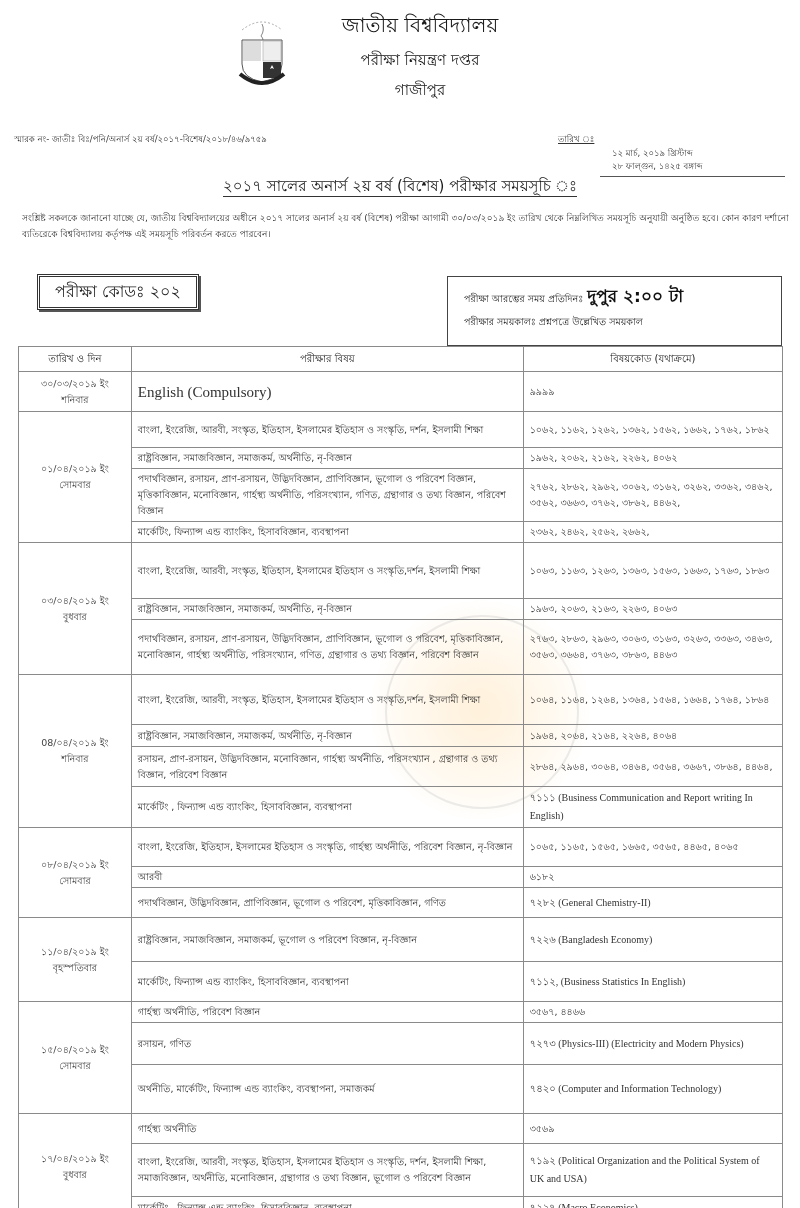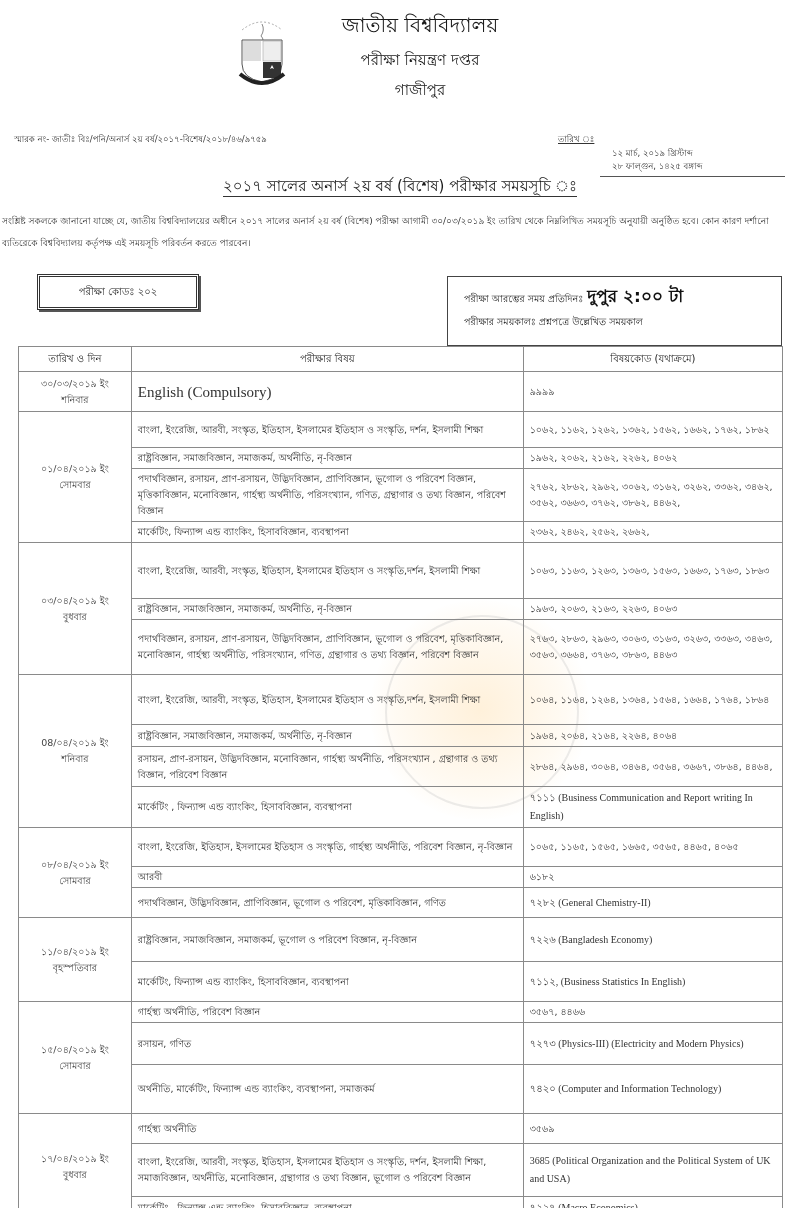--- a/index.html
+++ b/index.html
@@ -12,23 +12,23 @@
   .logo { left: 232px; top: 12px; width: 60px; height: 78px; }
   .uni-name { left: 310px; top: 10px; width: 220px; text-align: center; font-family: "DejaVu Sans", sans-serif; font-size: 20px; color: #1a1a1a; }
   .office { left: 310px; top: 48px; width: 220px; text-align: center; font-family: "DejaVu Sans", sans-serif; font-size: 15px; color: #1a1a1a; }
   .city { left: 310px; top: 78px; width: 220px; text-align: center; font-family: "DejaVu Sans", sans-serif; font-size: 15px; color: #1a1a1a; }
   .memo { left: 14px; top: 133px; font-family: "DejaVu Sans", sans-serif; font-size: 8.5px; color: #333; }
   .date-label { left: 558px; top: 133px; font-family: "DejaVu Sans", sans-serif; font-size: 8.5px; color: #333; text-decoration: underline; }
   .date-line1 { left: 600px; top: 122px; width: 185px; font-family: "DejaVu Sans", sans-serif; font-size: 8.5px; color: #333; padding-left: 12px; border-bottom: 1px solid #555; padding-bottom: 2px; box-sizing: border-box; margin-top: 38px; }
   .date-line2 { left: 600px; top: 147px; width: 185px; font-family: "DejaVu Sans", sans-serif; font-size: 8.5px; color: #333; padding-left: 12px; box-sizing: border-box; }
   .title { left: 0; width: 800px; top: 174px; text-align: center; }
   .title span { font-family: "DejaVu Sans", sans-serif; font-size: 15px; color: #1a1a1a; border-bottom: 1.5px solid #333; padding-bottom: 1px; }
-  .notice { left: 2px; top: 210px; width: 775px; font-family: "DejaVu Sans", sans-serif; font-size: 9px; line-height: 22px; color: #333; }
+  .notice { left: 22px; top: 210px; width: 775px; font-family: "DejaVu Sans", sans-serif; font-size: 9px; line-height: 16px; color: #333; }
   
-  .code-box { left: 37px; top: 274px; width: 162px; height: 36px; border: 3px double #333; box-shadow: 2px 2px 0 #555; box-sizing: border-box; display:flex; align-items:center; justify-content:center; font-family: "DejaVu Sans", sans-serif; font-size: 10px; color:#222; }
+  .code-box { left: 37px; top: 274px; width: 162px; height: 36px; border: 3px double #333; box-shadow: 2px 2px 0 #555; box-sizing: border-box; display:flex; align-items:center; justify-content:center; font-family: "DejaVu Sans", sans-serif; font-size: 16px; color:#222; }
   .time-box { left: 447px; top: 276px; width: 335px; height: 70px; border: 1.5px solid #444; box-sizing: border-box; padding: 6px 0 0 16px; font-family: "DejaVu Sans", sans-serif; color:#222; }
   .time-row1 { font-size: 9.5px; display:flex; align-items: baseline; gap: 4px; }
   .time-big { font-size: 17px; font-weight: bold; color:#111; }
   .time-row2 { font-size: 9.5px; margin-top: 4px; }
   
   table.sched { position: absolute; left: 18px; top: 346px; width: 765px; border-collapse: collapse; font-family: "DejaVu Sans", sans-serif; font-size: 9.5px; color: #333; }
   table.sched td, table.sched th { border: 1px solid #8a8a8a; vertical-align: middle; padding: 2px 6px; }
   table.sched th { font-weight: normal; font-size: 10px; height: 20px; text-align: center; color:#222; }
   .c-date { width: 100px; text-align: center; line-height: 16px; font-size: 9.5px; color:#444; }
   .c-subj { width: 380px; line-height: 16px; }
@@ -201,20 +201,20 @@
       <tr style="height: 30px;">
         <td class="c-date" rowspan="3">
           <div>১৭/০৪/২০১৯ ইং</div>
           <div>বুধবার</div>
         </td>
         <td class="c-subj">গার্হস্থ্য অর্থনীতি</td>
         <td class="c-code">৩৫৬৯</td>
       </tr>
       <tr style="height: 53px;">
         <td class="c-subj">বাংলা, ইংরেজি, আরবী, সংস্কৃত, ইতিহাস, ইসলামের ইতিহাস ও সংস্কৃতি, দর্শন, ইসলামী শিক্ষা, সমাজবিজ্ঞান, অর্থনীতি, মনোবিজ্ঞান, গ্রন্থাগার ও তথ্য বিজ্ঞান, ভূগোল ও পরিবেশ বিজ্ঞান</td>
-        <td class="c-code eng">3685 (Political Organization  and the Political System of  UK and USA)</td>
+        <td class="c-code eng">৭১৯২ (Political Organization  and the Political System of  UK and USA)</td>
       </tr>
       <tr style="height: 22px;">
         <td class="c-subj">মার্কেটিং , ফিন্যান্স এন্ড ব্যাংকিং, হিসাববিজ্ঞান, ব্যবস্থাপনা</td>
         <td class="c-code eng">৭২২৭ (Macro Economics)</td>
       </tr>
     </tbody>
 </table>
 
 </body></html>

